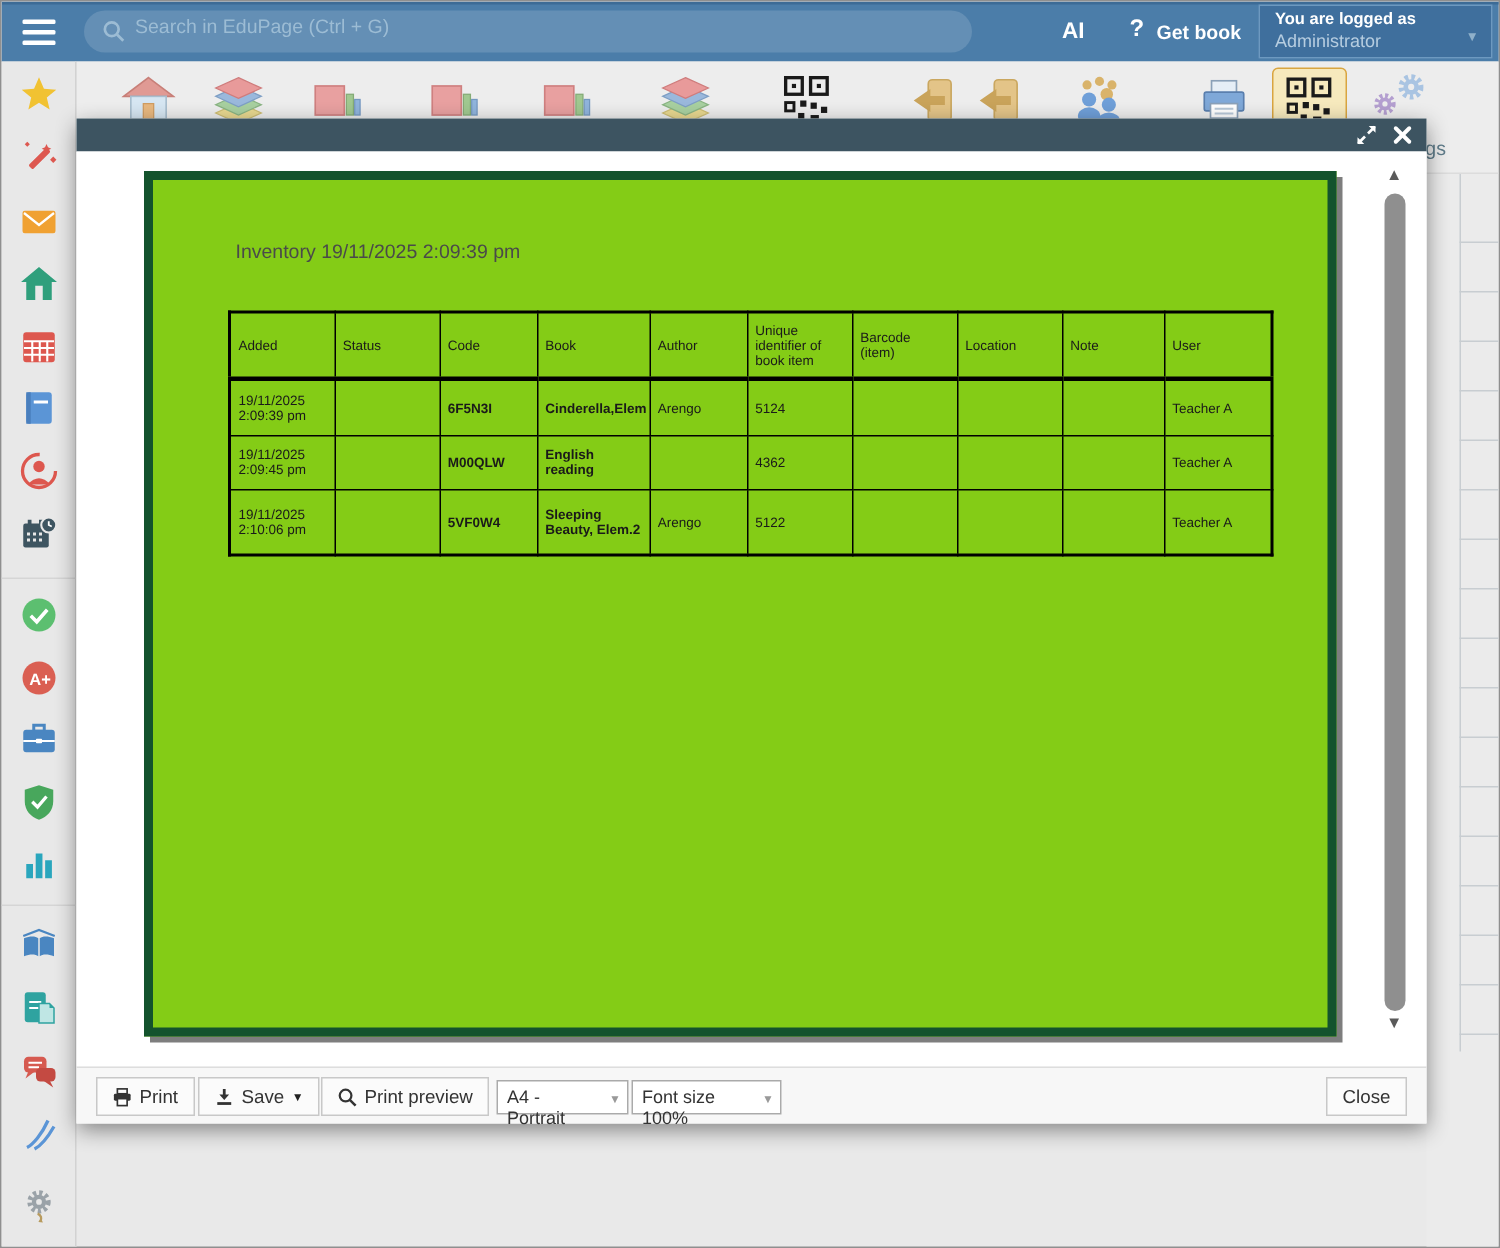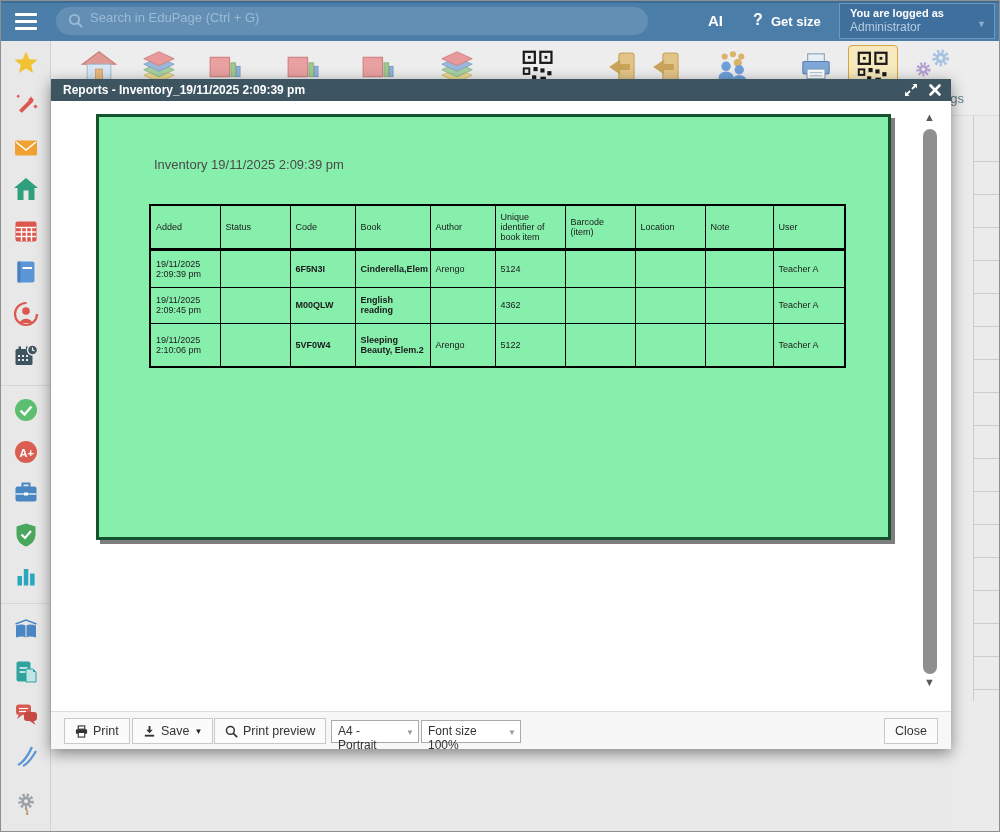--- a/index.html
+++ b/index.html
@@ -49,22 +49,22 @@
   .rightpanel .hline { position:absolute; left:22px; width:28px; height:1px; background:#c8cdd1; }
 
   
   .modal { position:absolute; left:50px; top:78px; width:900px; height:670px; z-index:10;
            box-shadow:0 4px 14px rgba(0,0,0,.45); background:#fff; }
   .modal-titlebar { position:absolute; left:0; top:0; width:900px; height:22px; background:#3d5461; }
   .modal-title { position:absolute; left:12px; top:0; line-height:22px; color:#fff; font-weight:bold; font-size:12px; }
   .tb-btn { position:absolute; top:4px; width:14px; height:14px; cursor:pointer; }
   .modal-body { position:absolute; left:0; top:22px; width:900px; height:610px; background:#fff; }
 
-  .paper { position:absolute; left:45px; top:13px; width:795px; height:426px; background:#86efac;
-           border:3px solid #14532d; box-shadow:4px 4px 0 #7e7e7e; }
+  .paper { position:absolute; left:45px; top:13px; width:795px; height:577px; background:#84cc16;
+           border:6px solid #14532d; box-shadow:4px 4px 0 #7e7e7e; }
   .doc-title { position:absolute; left:55px; top:40px; font-size:13px; color:#4a4a4a; }
 
   table.report { position:absolute; left:50px; top:87px; width:695px; border-collapse:collapse;
                  table-layout:fixed; font-size:9px; border:2px solid #000; }
   table.report th { border:1px solid #000; border-bottom:3px solid #000; height:44px;
                     padding:2px 5px; font-weight:normal; text-align:left; vertical-align:middle;
                     font-size:9px; color:#1a1a1a; }
   table.report td { border:1px solid #000; padding:3px 5px; vertical-align:middle; color:#1a1a1a; }
   .c-date { color:#999;margin-top:12px; }
   .c-code { font-weight:bold; color:#1a1a1a; }
@@ -101,21 +101,21 @@
       </div>
     <div class="searchbox">
       <svg width="16" height="16" viewBox="0 0 16 16">
         <circle cx="6.5" cy="6.5" r="4.6" fill="none" stroke="#9cbcd4" stroke-width="1.8"></circle>
         <line x1="10" y1="10" x2="14.2" y2="14.2" stroke="#9cbcd4" stroke-width="1.8"></line>
       </svg>
       <input type="text" placeholder="Search in EduPage (Ctrl + G)" style="">
     </div>
     <div class="ai-label">AI</div>
     <div class="help-q">?</div>
-    <div class="gethelp">Get size</div>
+    <div class="gethelp">Get book</div>
     <div class="loggedbox">
       <div class="l1">You are logged as</div>
       <div class="l2">Administrator</div>
       <div class="caret">▼</div>
     </div>
   </div>
 
   <svg width="0" height="0" style="position:absolute">
     <defs>
       <g id="sym-layers">
@@ -348,21 +348,20 @@
       <div class="hline" style="top:408px"></div>
     <div class="hline" style="top:441px"></div>
       <div class="hline" style="top:474px"></div>
     <div class="hline" style="top:507px"></div>
       <div class="hline" style="top:540px"></div>
     <div class="hline" style="top:573px"></div>
   </div>
 
   <div class="modal">
     <div class="modal-titlebar">
-      <div class="modal-title">Reports - Inventory_19/11/2025 2:09:39 pm</div>
       <svg class="tb-btn" style="right:33px" viewBox="0 0 14 14">
         <g stroke="#fff" stroke-width="1.8">
           <line x1="8" y1="6" x2="12.5" y2="1.5"></line>
             <line x1="1.5" y1="12.5" x2="6" y2="8"></line>
         </g>
         <polygon points="13,1 13,5.5 8.5,1" fill="#fff"></polygon>
         <polygon points="1,13 1,8.5 5.5,13" fill="#fff"></polygon>
       </svg>
       <svg class="tb-btn" style="right:9px" viewBox="0 0 14 14">
         <g stroke="#fff" stroke-width="2.6" stroke-linecap="round">

